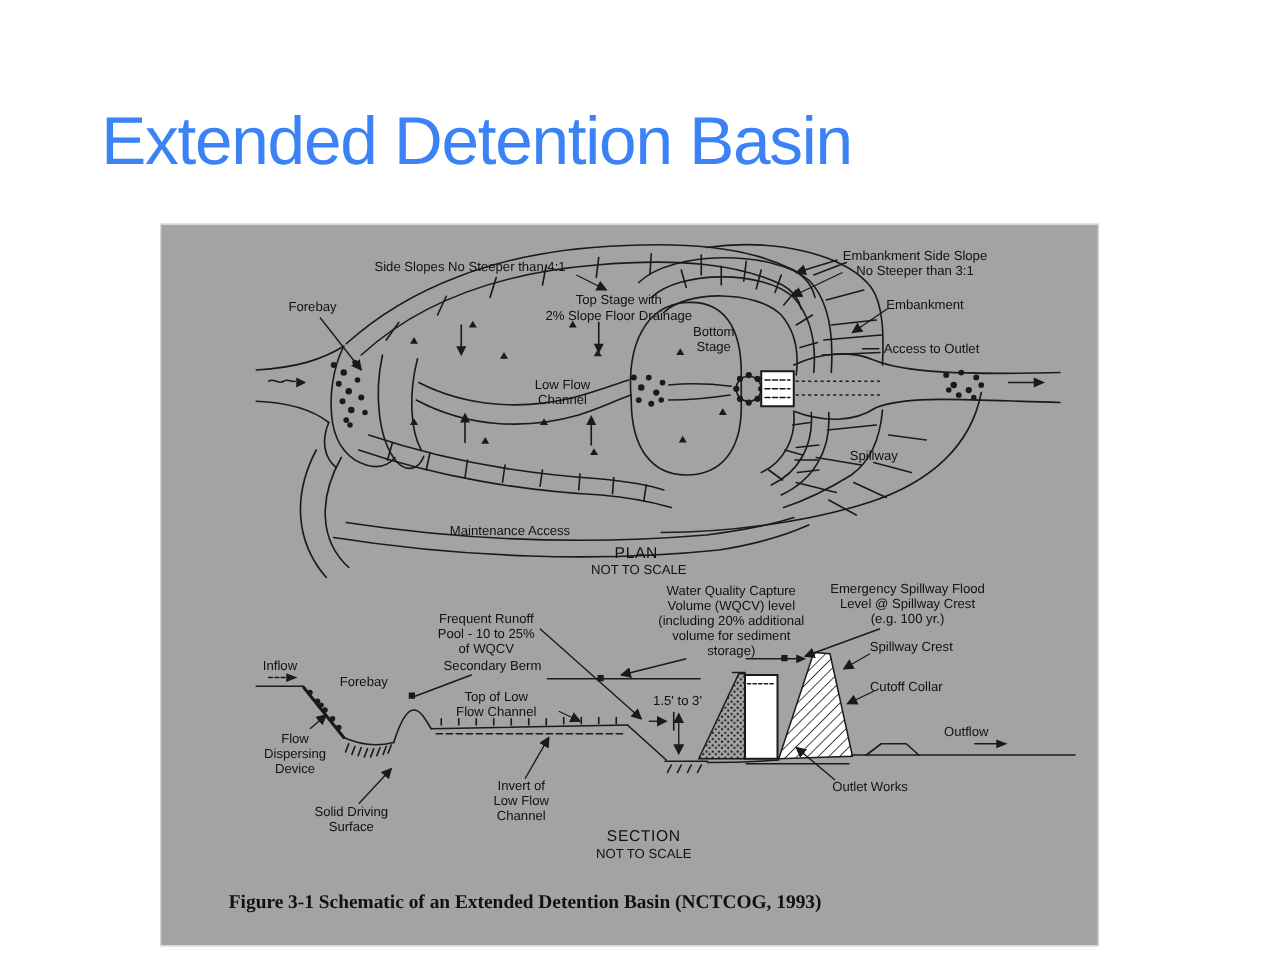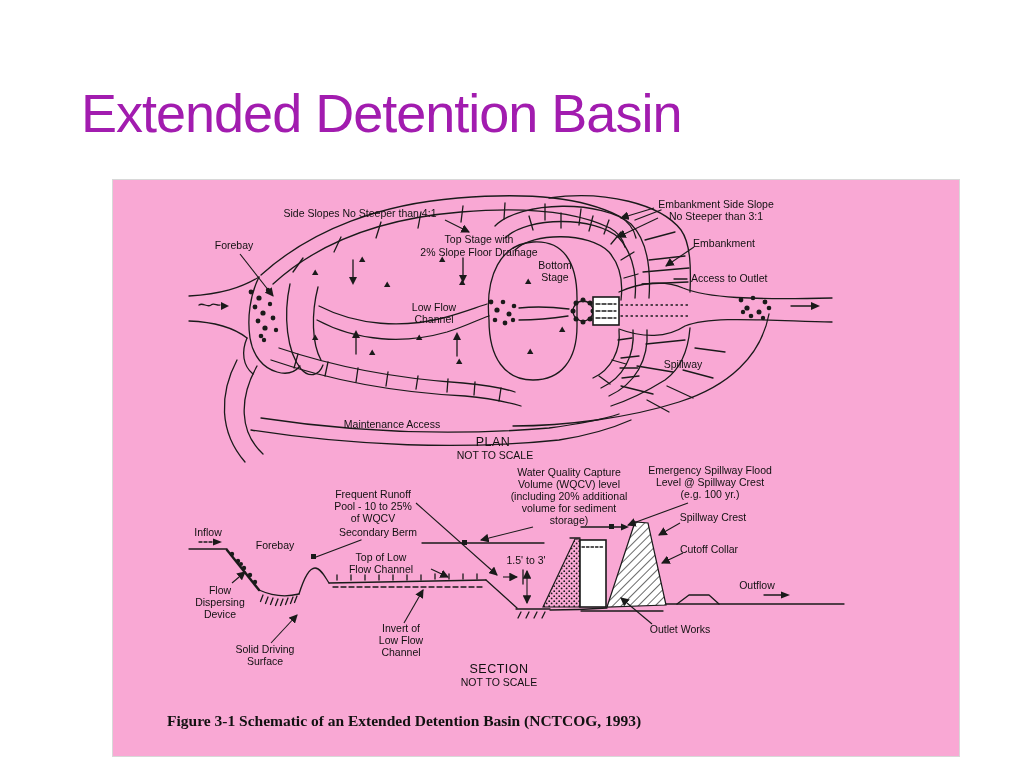--- a/index.html
+++ b/index.html
@@ -1,21 +1,21 @@
 <!DOCTYPE html>
 <html><head>
 <meta charset="utf-8">
 <style>
   html,body{margin:0;padding:0;background:#fff;}
   .slide{position:relative;width:1024px;height:768px;background:#ffffff;overflow:hidden;
          font-family:"Liberation Sans",sans-serif;}
   .slide-title{position:absolute;left:81px;top:86px;font-size:54px;line-height:1;
-               letter-spacing:-1px;color:#a21caf;font-weight:400;white-space:nowrap;}
-  .figure-box{position:absolute;left:112px;top:179px;width:848px;height:578px;
-              background:#f9a8d4;border:1px solid #d8d8d8;box-sizing:border-box;}
+               letter-spacing:-1px;color:#3b82f6;font-weight:400;white-space:nowrap;}
+  .figure-box{position:absolute;left:128px;top:179px;width:751px;height:578px;
+              background:#a3a3a3;border:1px solid #d8d8d8;box-sizing:border-box;}
   svg{display:block;}
   .ln{fill:none;stroke:#1a1a1a;stroke-width:1.3;stroke-linecap:round;stroke-linejoin:round;}
   .thk{stroke-width:2.4;}
   .ld{fill:none;stroke:#1a1a1a;stroke-width:1.1;marker-end:url(#ah);}
   .fl{fill:#1a1a1a;stroke:none;}
   .lbl{font-family:"Liberation Sans",sans-serif;font-size:10.5px;fill:#111;}
   .mid{text-anchor:middle;}
   .big{font-size:12.5px;letter-spacing:0.5px;}
   .cap{font-family:"Liberation Serif",serif;font-size:15.5px;font-weight:bold;fill:#111;}
 </style>

